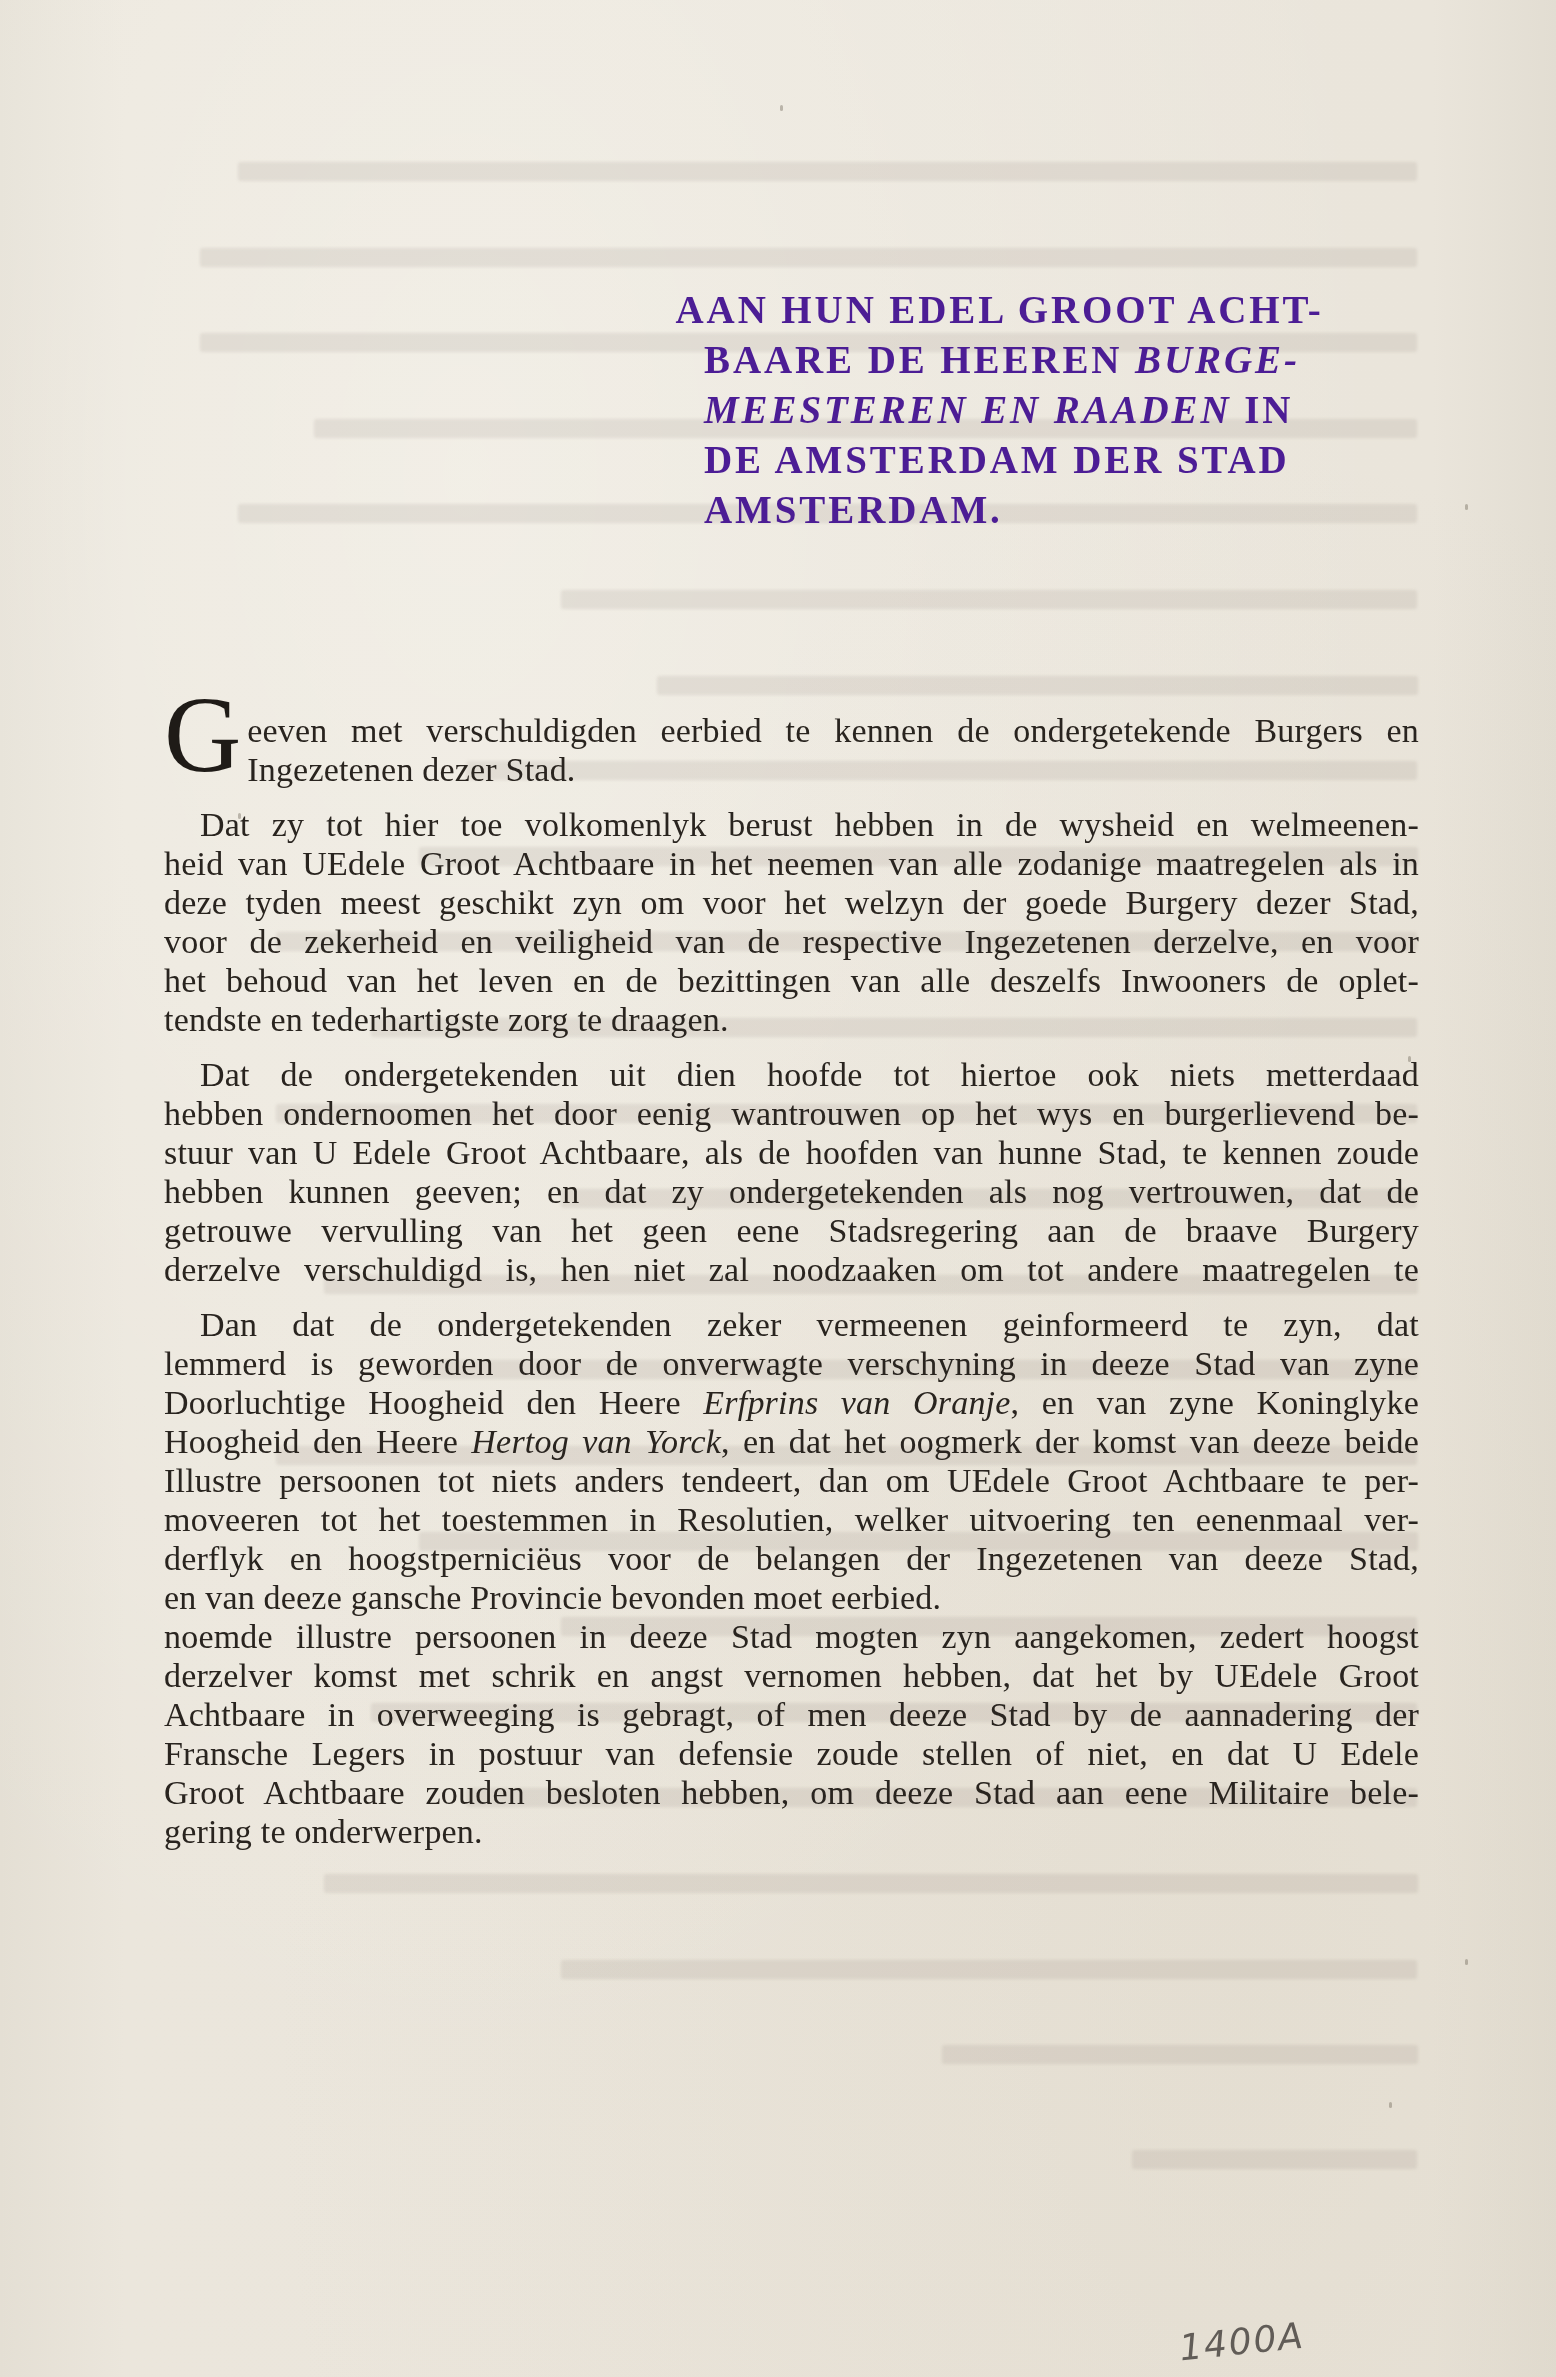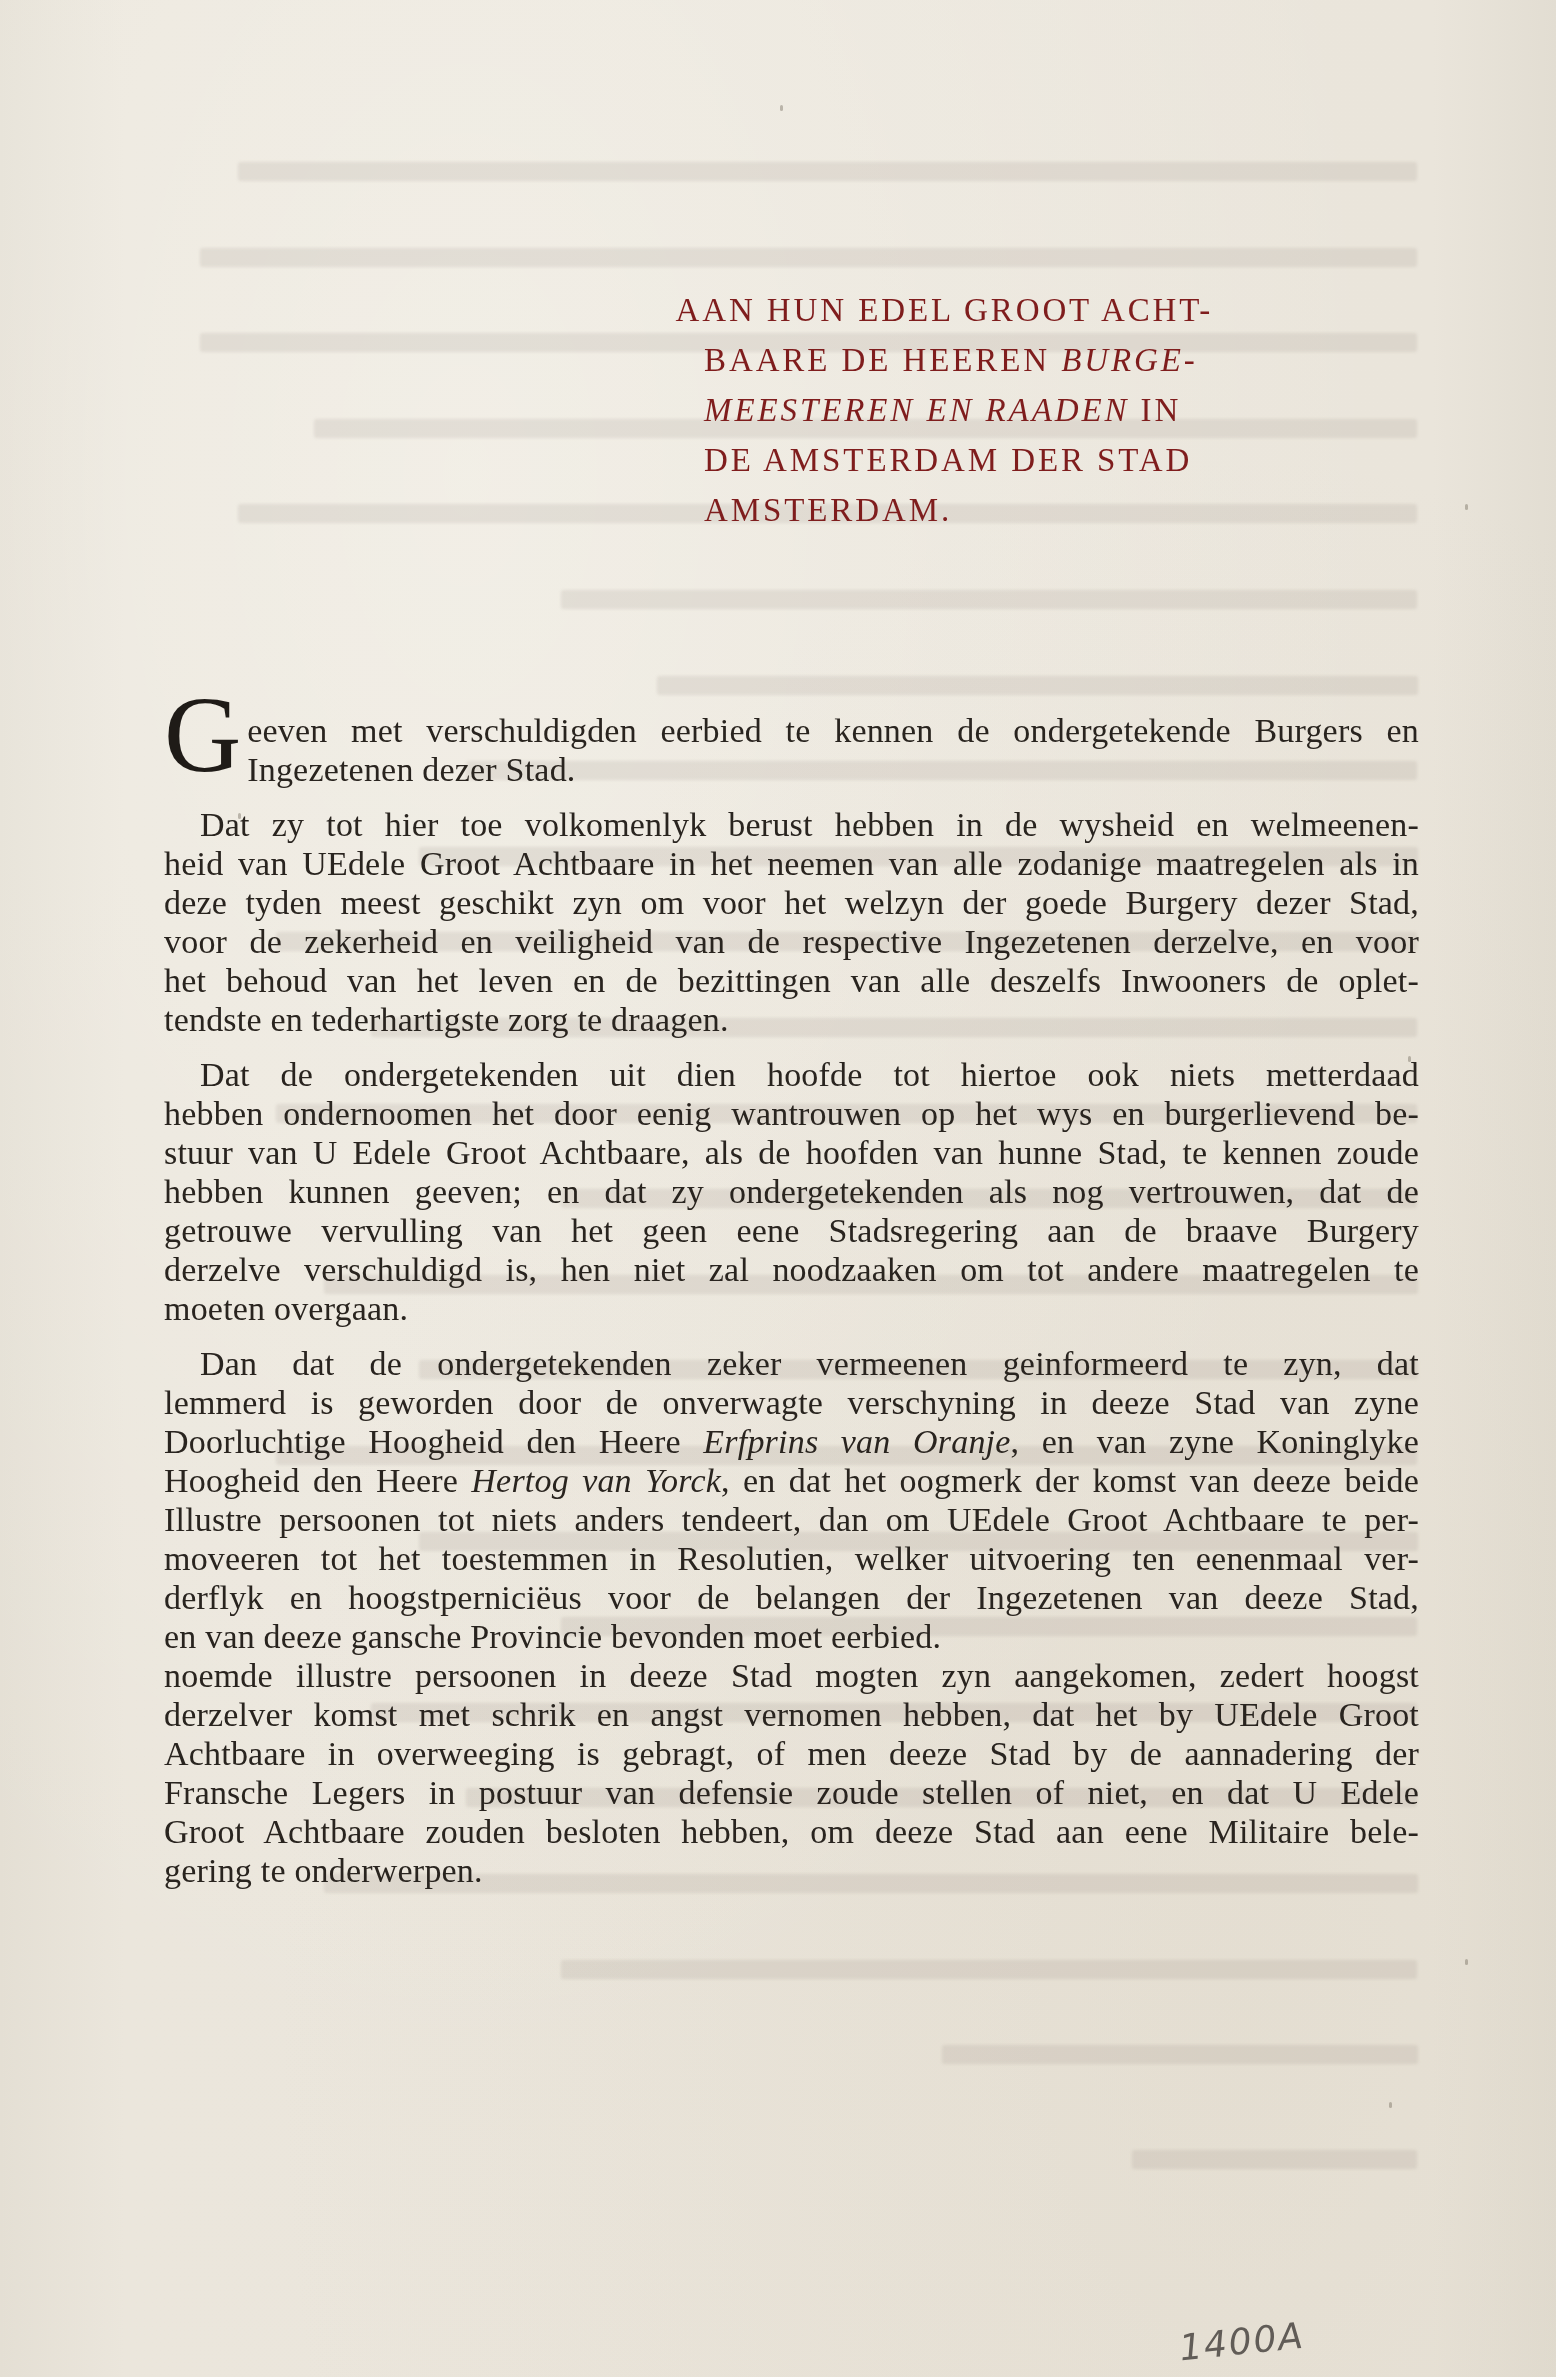--- a/index.html
+++ b/index.html
@@ -38,25 +38,25 @@
     height: 19px;
     background: rgba(120,110,95,0.12);
     border-radius: 2.9px;
     filter: blur(1.4px);
   }
   .heading {
     position: absolute;
     left: 704px;
     top: 285px;
     width: 723px;
-    font-size: 33px;
+    font-size: 39px;
     line-height: 50px;
     letter-spacing: 2.9px;
-    font-weight: normal;
-    color: #7f1d1d;
+    font-weight: bold;
+    color: #4c1d95;
   }
   .heading .line { display: block; white-space: nowrap; }
   .heading .line.first { margin-left: -28.5px; }
   .heading .it { font-style: italic; text-align: center; }
   .body-text {
     position: absolute;
     left: 164px;
     top: 692px;
     width: 1255px;
     font-size: 34px;
@@ -168,21 +168,20 @@
       <span class="ln">het behoud van het leven en de bezittingen van alle deszelfs Inwooners de oplet-</span>
       <span class="ln last">tendste en tederhartigste zorg te draagen.</span>
     </p>
     <p>
       <span class="ln indent">Dat de ondergetekenden uit dien hoofde tot hiertoe ook niets metterdaad</span>
       <span class="ln">hebben ondernoomen het door eenig wantrouwen op het wys en burgerlievend be-</span>
       <span class="ln">stuur van U Edele Groot Achtbaare, als de hoofden van hunne Stad, te kennen zoude</span>
       <span class="ln">hebben kunnen geeven; en dat zy ondergetekenden als nog vertrouwen, dat de</span>
       <span class="ln">getrouwe vervulling van het geen eene Stadsregering aan de braave Burgery</span>
       <span class="ln">derzelve verschuldigd is, hen niet zal noodzaaken om tot andere maatregelen te</span>
-      <span class="ln last">moeten overgaan.</span>
     </p>
     <p>
       <span class="ln indent"><span>Dan dat de ondergetekenden zeker vermeenen geinformeerd te zyn, dat</span></span>
       <span class="ln"><span>lemmerd is geworden door de onverwagte verschyning in deeze Stad van zyne</span></span>
       <span class="ln"><span>Doorluchtige Hoogheid den Heere </span><span class="it">Erfprins van Oranje</span><span>, en van zyne Koninglyke</span></span>
       <span class="ln"><span>Hoogheid den Heere </span><span class="it">Hertog van Yorck</span><span>, en dat het oogmerk der komst van deeze beide</span></span>
       <span class="ln"><span>Illustre persoonen tot niets anders tendeert, dan om UEdele Groot Achtbaare te per-</span></span>
       <span class="ln"><span>moveeren tot het toestemmen in Resolutien, welker uitvoering ten eenenmaal ver-</span></span>
       <span class="ln"><span>derflyk en hoogstperniciëus voor de belangen der Ingezetenen van deeze Stad,</span></span>
       <span class="ln last"><span>en van deeze gansche Provincie bevonden moet eerbied.</span></span>

